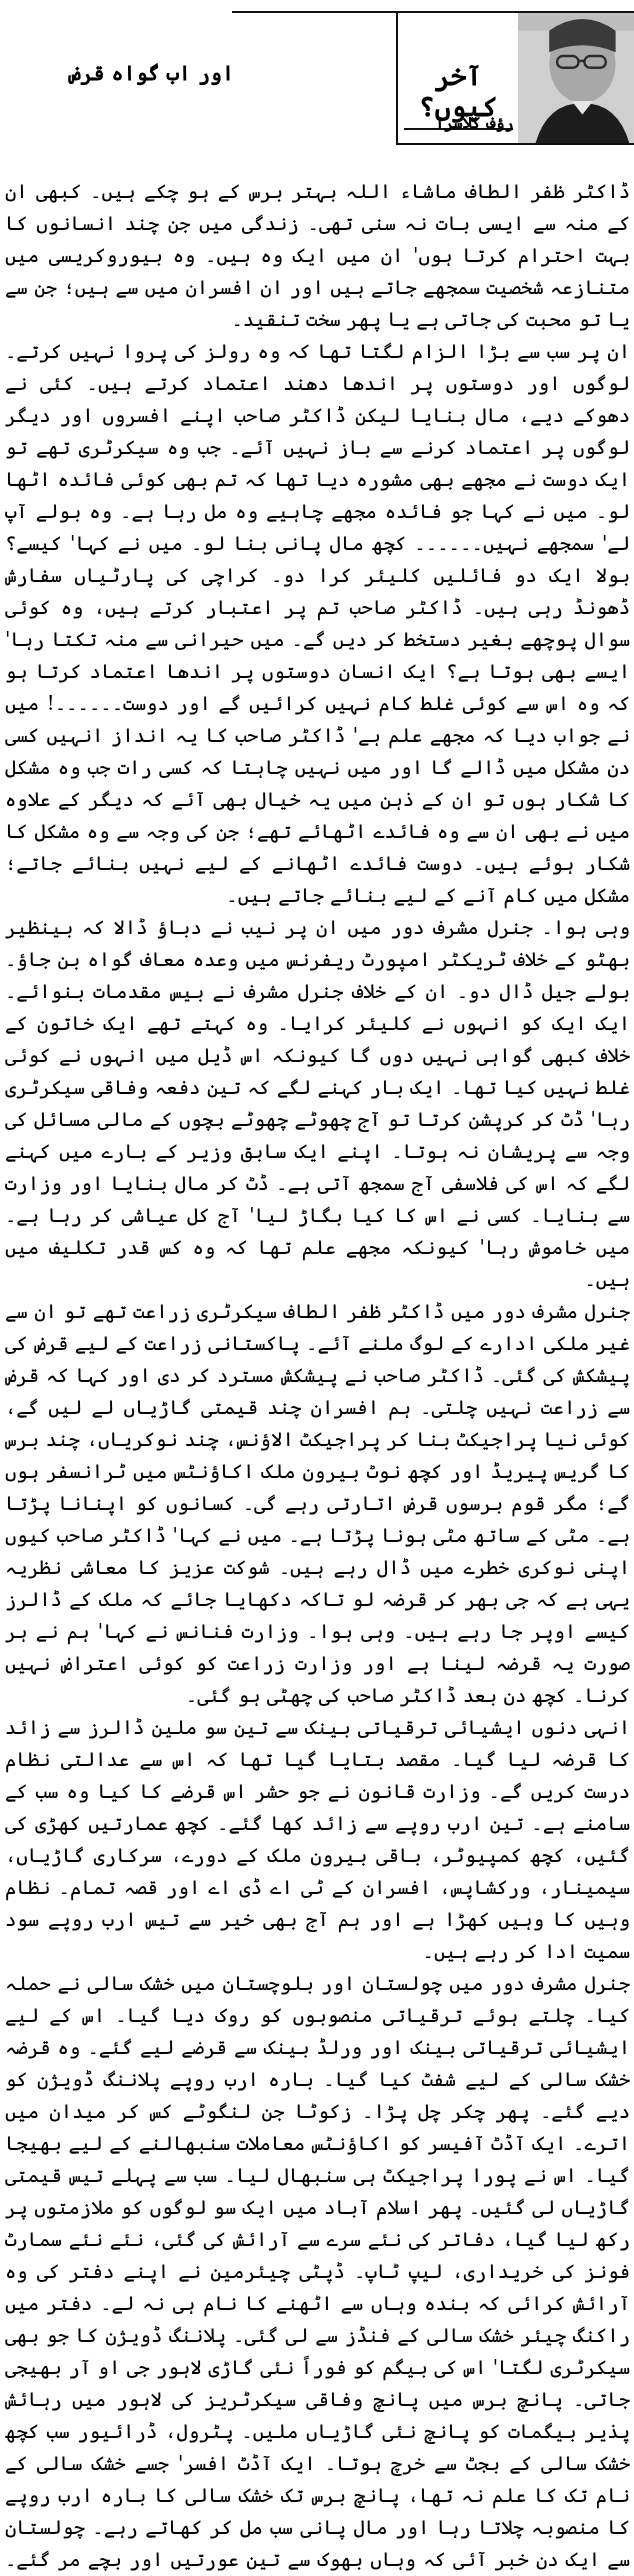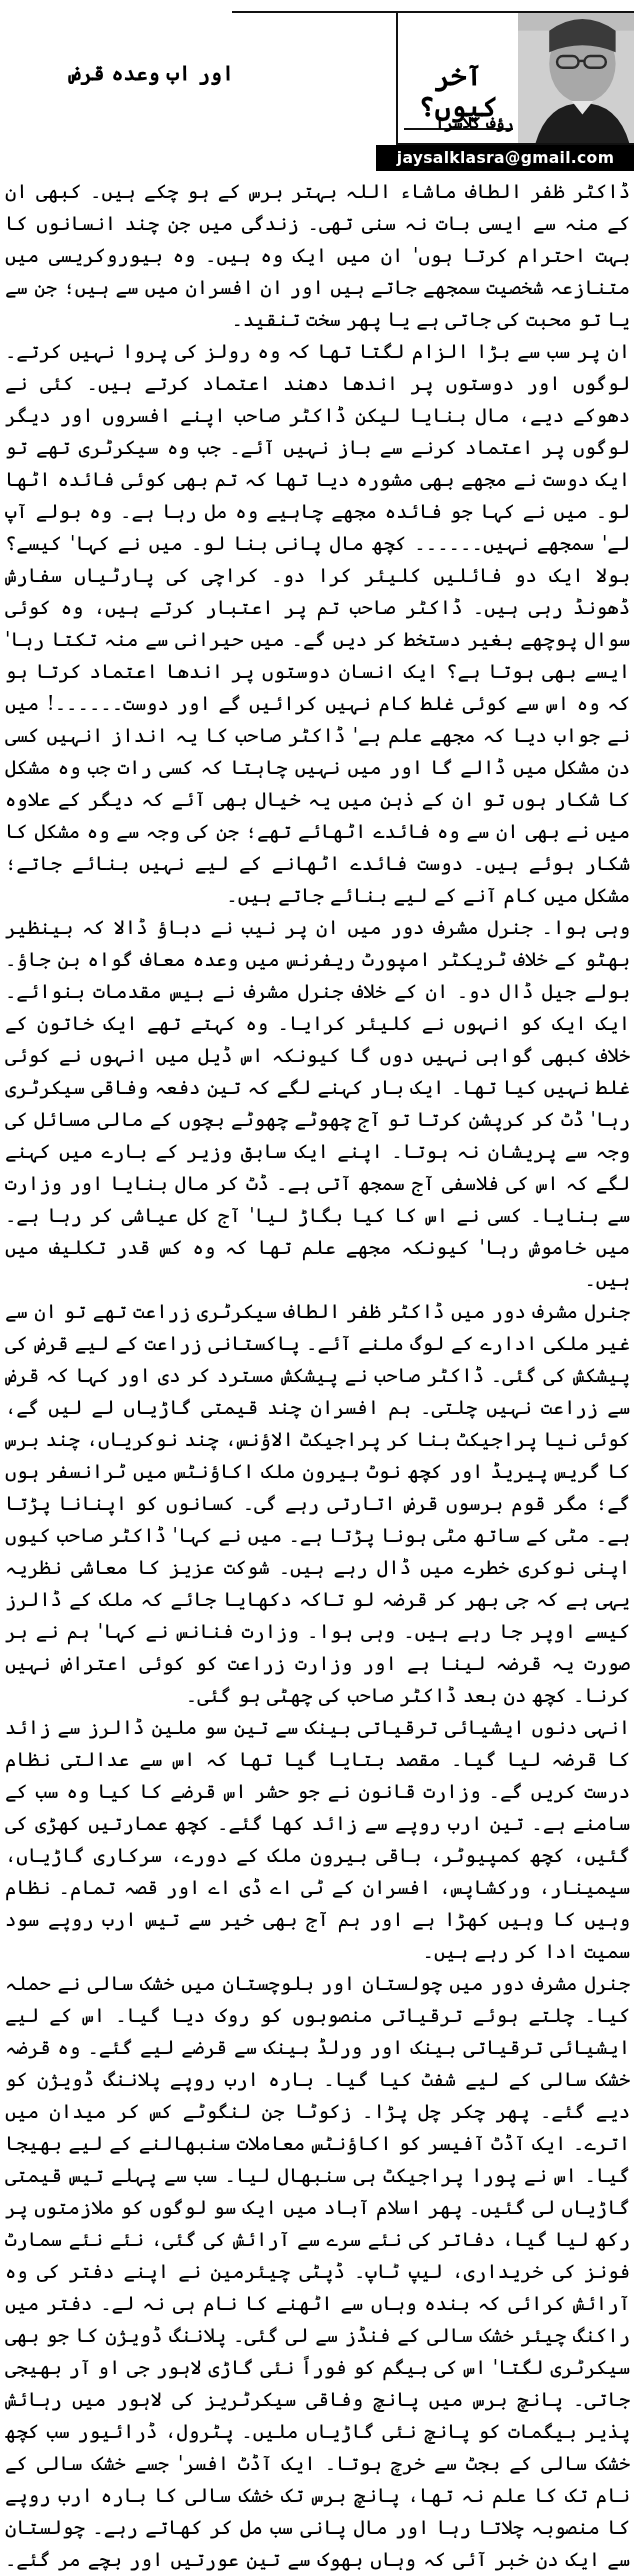--- a/index.html
+++ b/index.html
@@ -68,43 +68,40 @@
   }
   .article p{margin:0;padding:0;}
 </style>
 </head>
 <body>
 
 <div class="page">
 
   <div class="top-rule"></div>
 
-  <h2 class="headline">اور اب وعدہ قرض</h2>
+  <h2 class="headline">اور اب گواہ قرض</h2>
 
   <div class="masthead-box">
     <div class="photo">
       <svg width="123" height="130" viewBox="0 0 126 133" xmlns="http://www.w3.org/2000/svg">
         <rect width="126" height="133" fill="#cfcfcf"></rect>
         <rect y="0" width="126" height="18" fill="#bdbdbd"></rect>
         <ellipse cx="66" cy="52" rx="34" ry="40" fill="#a8a8a8"></ellipse>
         <path d="M32 18 Q66 -6 100 18 L100 40 Q66 26 32 40 Z" fill="#3a3a3a"></path>
         <rect x="40" y="44" width="22" height="12" rx="6" fill="none" stroke="#2b2b2b" stroke-width="2.5"></rect>
         <rect x="68" y="44" width="22" height="12" rx="6" fill="none" stroke="#2b2b2b" stroke-width="2.5"></rect>
         <line x1="62" y1="49" x2="68" y2="49" stroke="#2b2b2b" stroke-width="2.5"></line>
         <path d="M18 133 Q30 92 66 92 Q102 92 114 133 Z" fill="#1d1d1d"></path>
         <path d="M55 90 L66 104 L77 90 Z" fill="#e6e6e6"></path>
       </svg>
     </div>
     <div class="logo">آخر کیوں؟</div>
     <div class="author">رؤف کلاسرا</div>
   </div>
 
-  <div class="email-bar">
-    <span>jaysalklasra@gmail.com</span>
-  </div>
 
   <div class="article">
       <p><span>ڈاکٹر ظفر الطاف ماشاء اللہ بہتر برس کے ہو چکے ہیں۔ کبھی ان کے منہ سے ایسی بات نہ سنی تھی۔ زندگی میں جن چند انسانوں کا بہت احترام کرتا ہوں' ان میں ایک وہ ہیں۔ وہ بیوروکریسی میں متنازعہ شخصیت سمجھے جاتے ہیں اور ان افسران میں سے ہیں؛ جن سے یا تو محبت کی جاتی ہے یا پھر سخت تنقید۔</span></p>
       <p><span>ان پر سب سے بڑا الزام لگتا تھا کہ وہ رولز کی پروا نہیں کرتے۔ لوگوں اور دوستوں پر اندھا دھند اعتماد کرتے ہیں۔ کئی نے دھوکے دیے، مال بنایا لیکن ڈاکٹر صاحب اپنے افسروں اور دیگر لوگوں پر اعتماد کرنے سے باز نہیں آئے۔ جب وہ سیکرٹری تھے تو ایک دوست نے مجھے بھی مشورہ دیا تھا کہ تم بھی کوئی فائدہ اٹھا لو۔ میں نے کہا جو فائدہ مجھے چاہیے وہ مل رہا ہے۔ وہ بولے آپ لے' سمجھے نہیں۔۔۔۔۔۔ کچھ مال پانی بنا لو۔ میں نے کہا' کیسے؟ بولا ایک دو فائلیں کلیئر کرا دو۔ کراچی کی پارٹیاں سفارش ڈھونڈ رہی ہیں۔ ڈاکٹر صاحب تم پر اعتبار کرتے ہیں، وہ کوئی سوال پوچھے بغیر دستخط کر دیں گے۔ میں حیرانی سے منہ تکتا رہا' ایسے بھی ہوتا ہے؟ ایک انسان دوستوں پر اندھا اعتماد کرتا ہو کہ وہ اس سے کوئی غلط کام نہیں کرائیں گے اور دوست۔۔۔۔۔۔! میں نے جواب دیا کہ مجھے علم ہے' ڈاکٹر صاحب کا یہ انداز انہیں کسی دن مشکل میں ڈالے گا اور میں نہیں چاہتا کہ کسی رات جب وہ مشکل کا شکار ہوں تو ان کے ذہن میں یہ خیال بھی آئے کہ دیگر کے علاوہ میں نے بھی ان سے وہ فائدے اٹھائے تھے؛ جن کی وجہ سے وہ مشکل کا شکار ہوئے ہیں۔ دوست فائدے اٹھانے کے لیے نہیں بنائے جاتے؛ مشکل میں کام آنے کے لیے بنائے جاتے ہیں۔</span></p>
       <p><span>وہی ہوا۔ جنرل مشرف دور میں ان پر نیب نے دباؤ ڈالا کہ بینظیر بھٹو کے خلاف ٹریکٹر امپورٹ ریفرنس میں وعدہ معاف گواہ بن جاؤ۔ بولے جیل ڈال دو۔ ان کے خلاف جنرل مشرف نے بیس مقدمات بنوائے۔ ایک ایک کو انہوں نے کلیئر کرایا۔ وہ کہتے تھے ایک خاتون کے خلاف کبھی گواہی نہیں دوں گا کیونکہ اس ڈیل میں انہوں نے کوئی غلط نہیں کیا تھا۔ ایک بار کہنے لگے کہ تین دفعہ وفاقی سیکرٹری رہا' ڈٹ کر کرپشن کرتا تو آج چھوٹے چھوٹے بچوں کے مالی مسائل کی وجہ سے پریشان نہ ہوتا۔ اپنے ایک سابق وزیر کے بارے میں کہنے لگے کہ اس کی فلاسفی آج سمجھ آتی ہے۔ ڈٹ کر مال بنایا اور وزارت سے بنایا۔ کسی نے اس کا کیا بگاڑ لیا' آج کل عیاشی کر رہا ہے۔ میں خاموش رہا' کیونکہ مجھے علم تھا کہ وہ کس قدر تکلیف میں ہیں۔</span></p>
       <p><span>جنرل مشرف دور میں ڈاکٹر ظفر الطاف سیکرٹری زراعت تھے تو ان سے غیر ملکی ادارے کے لوگ ملنے آئے۔ پاکستانی زراعت کے لیے قرض کی پیشکش کی گئی۔ ڈاکٹر صاحب نے پیشکش مسترد کر دی اور کہا کہ قرض سے زراعت نہیں چلتی۔ ہم افسران چند قیمتی گاڑیاں لے لیں گے، کوئی نیا پراجیکٹ بنا کر پراجیکٹ الاؤنس، چند نوکریاں، چند برس کا گریس پیریڈ اور کچھ نوٹ بیرون ملک اکاؤنٹس میں ٹرانسفر ہوں گے؛ مگر قوم برسوں قرض اتارتی رہے گی۔ کسانوں کو اپنانا پڑتا ہے۔ مٹی کے ساتھ مٹی ہونا پڑتا ہے۔ میں نے کہا' ڈاکٹر صاحب کیوں اپنی نوکری خطرے میں ڈال رہے ہیں۔ شوکت عزیز کا معاشی نظریہ یہی ہے کہ جی بھر کر قرضہ لو تاکہ دکھایا جائے کہ ملک کے ڈالرز کیسے اوپر جا رہے ہیں۔ وہی ہوا۔ وزارت فنانس نے کہا' ہم نے ہر صورت یہ قرضہ لینا ہے اور وزارت زراعت کو کوئی اعتراض نہیں کرنا۔ کچھ دن بعد ڈاکٹر صاحب کی چھٹی ہو گئی۔</span></p>
       <p><span>انہی دنوں ایشیائی ترقیاتی بینک سے تین سو ملین ڈالرز سے زائد کا قرضہ لیا گیا۔ مقصد بتایا گیا تھا کہ اس سے عدالتی نظام درست کریں گے۔ وزارت قانون نے جو حشر اس قرضے کا کیا وہ سب کے سامنے ہے۔ تین ارب روپے سے زائد کھا گئے۔ کچھ عمارتیں کھڑی کی گئیں، کچھ کمپیوٹر، باقی بیرون ملک کے دورے، سرکاری گاڑیاں، سیمینار، ورکشاپس، افسران کے ٹی اے ڈی اے اور قصہ تمام۔ نظام وہیں کا وہیں کھڑا ہے اور ہم آج بھی خیر سے تیس ارب روپے سود سمیت ادا کر رہے ہیں۔</span></p>
       <p><span>جنرل مشرف دور میں چولستان اور بلوچستان میں خشک سالی نے حملہ کیا۔ چلتے ہوئے ترقیاتی منصوبوں کو روک دیا گیا۔ اس کے لیے ایشیائی ترقیاتی بینک اور ورلڈ بینک سے قرضے لیے گئے۔ وہ قرضہ خشک سالی کے لیے شفٹ کیا گیا۔ بارہ ارب روپے پلاننگ ڈویژن کو دیے گئے۔ پھر چکر چل پڑا۔ زکوٹا جن لنگوٹے کس کر میدان میں اترے۔ ایک آڈٹ آفیسر کو اکاؤنٹس معاملات سنبھالنے کے لیے بھیجا گیا۔ اس نے پورا پراجیکٹ ہی سنبھال لیا۔ سب سے پہلے تیس قیمتی گاڑیاں لی گئیں۔ پھر اسلام آباد میں ایک سو لوگوں کو ملازمتوں پر رکھ لیا گیا، دفاتر کی نئے سرے سے آرائش کی گئی، نئے نئے سمارٹ فونز کی خریداری، لیپ ٹاپ۔ ڈپٹی چیئرمین نے اپنے دفتر کی وہ آرائش کرائی کہ بندہ وہاں سے اٹھنے کا نام ہی نہ لے۔ دفتر میں راکنگ چیئر خشک سالی کے فنڈز سے لی گئی۔ پلاننگ ڈویژن کا جو بھی سیکرٹری لگتا' اس کی بیگم کو فوراً نئی گاڑی لاہور جی او آر بھیجی جاتی۔ پانچ برس میں پانچ وفاقی سیکرٹریز کی لاہور میں رہائش پذیر بیگمات کو پانچ نئی گاڑیاں ملیں۔ پٹرول، ڈرائیور سب کچھ خشک سالی کے بجٹ سے خرچ ہوتا۔ ایک آڈٹ افسر' جسے خشک سالی کے نام تک کا علم نہ تھا، پانچ برس تک خشک سالی کا بارہ ارب روپے کا منصوبہ چلاتا رہا اور مال پانی سب مل کر کھاتے رہے۔ چولستان سے ایک دن خبر آئی کہ وہاں بھوک سے تین عورتیں اور بچے مر گئے۔ مرتے کیسے ناں؟ جب ان کے حصے کا پیسہ اسلام آباد میں زکوٹا جنوں پر خرچ ہو رہا تھا۔ اور تو اور بلوچستان میں آئی جی پولیس کا دفتر بھی خشک سالی کے لاکھوں روپے سے بنایا گیا۔</span></p>
     </div>
 

